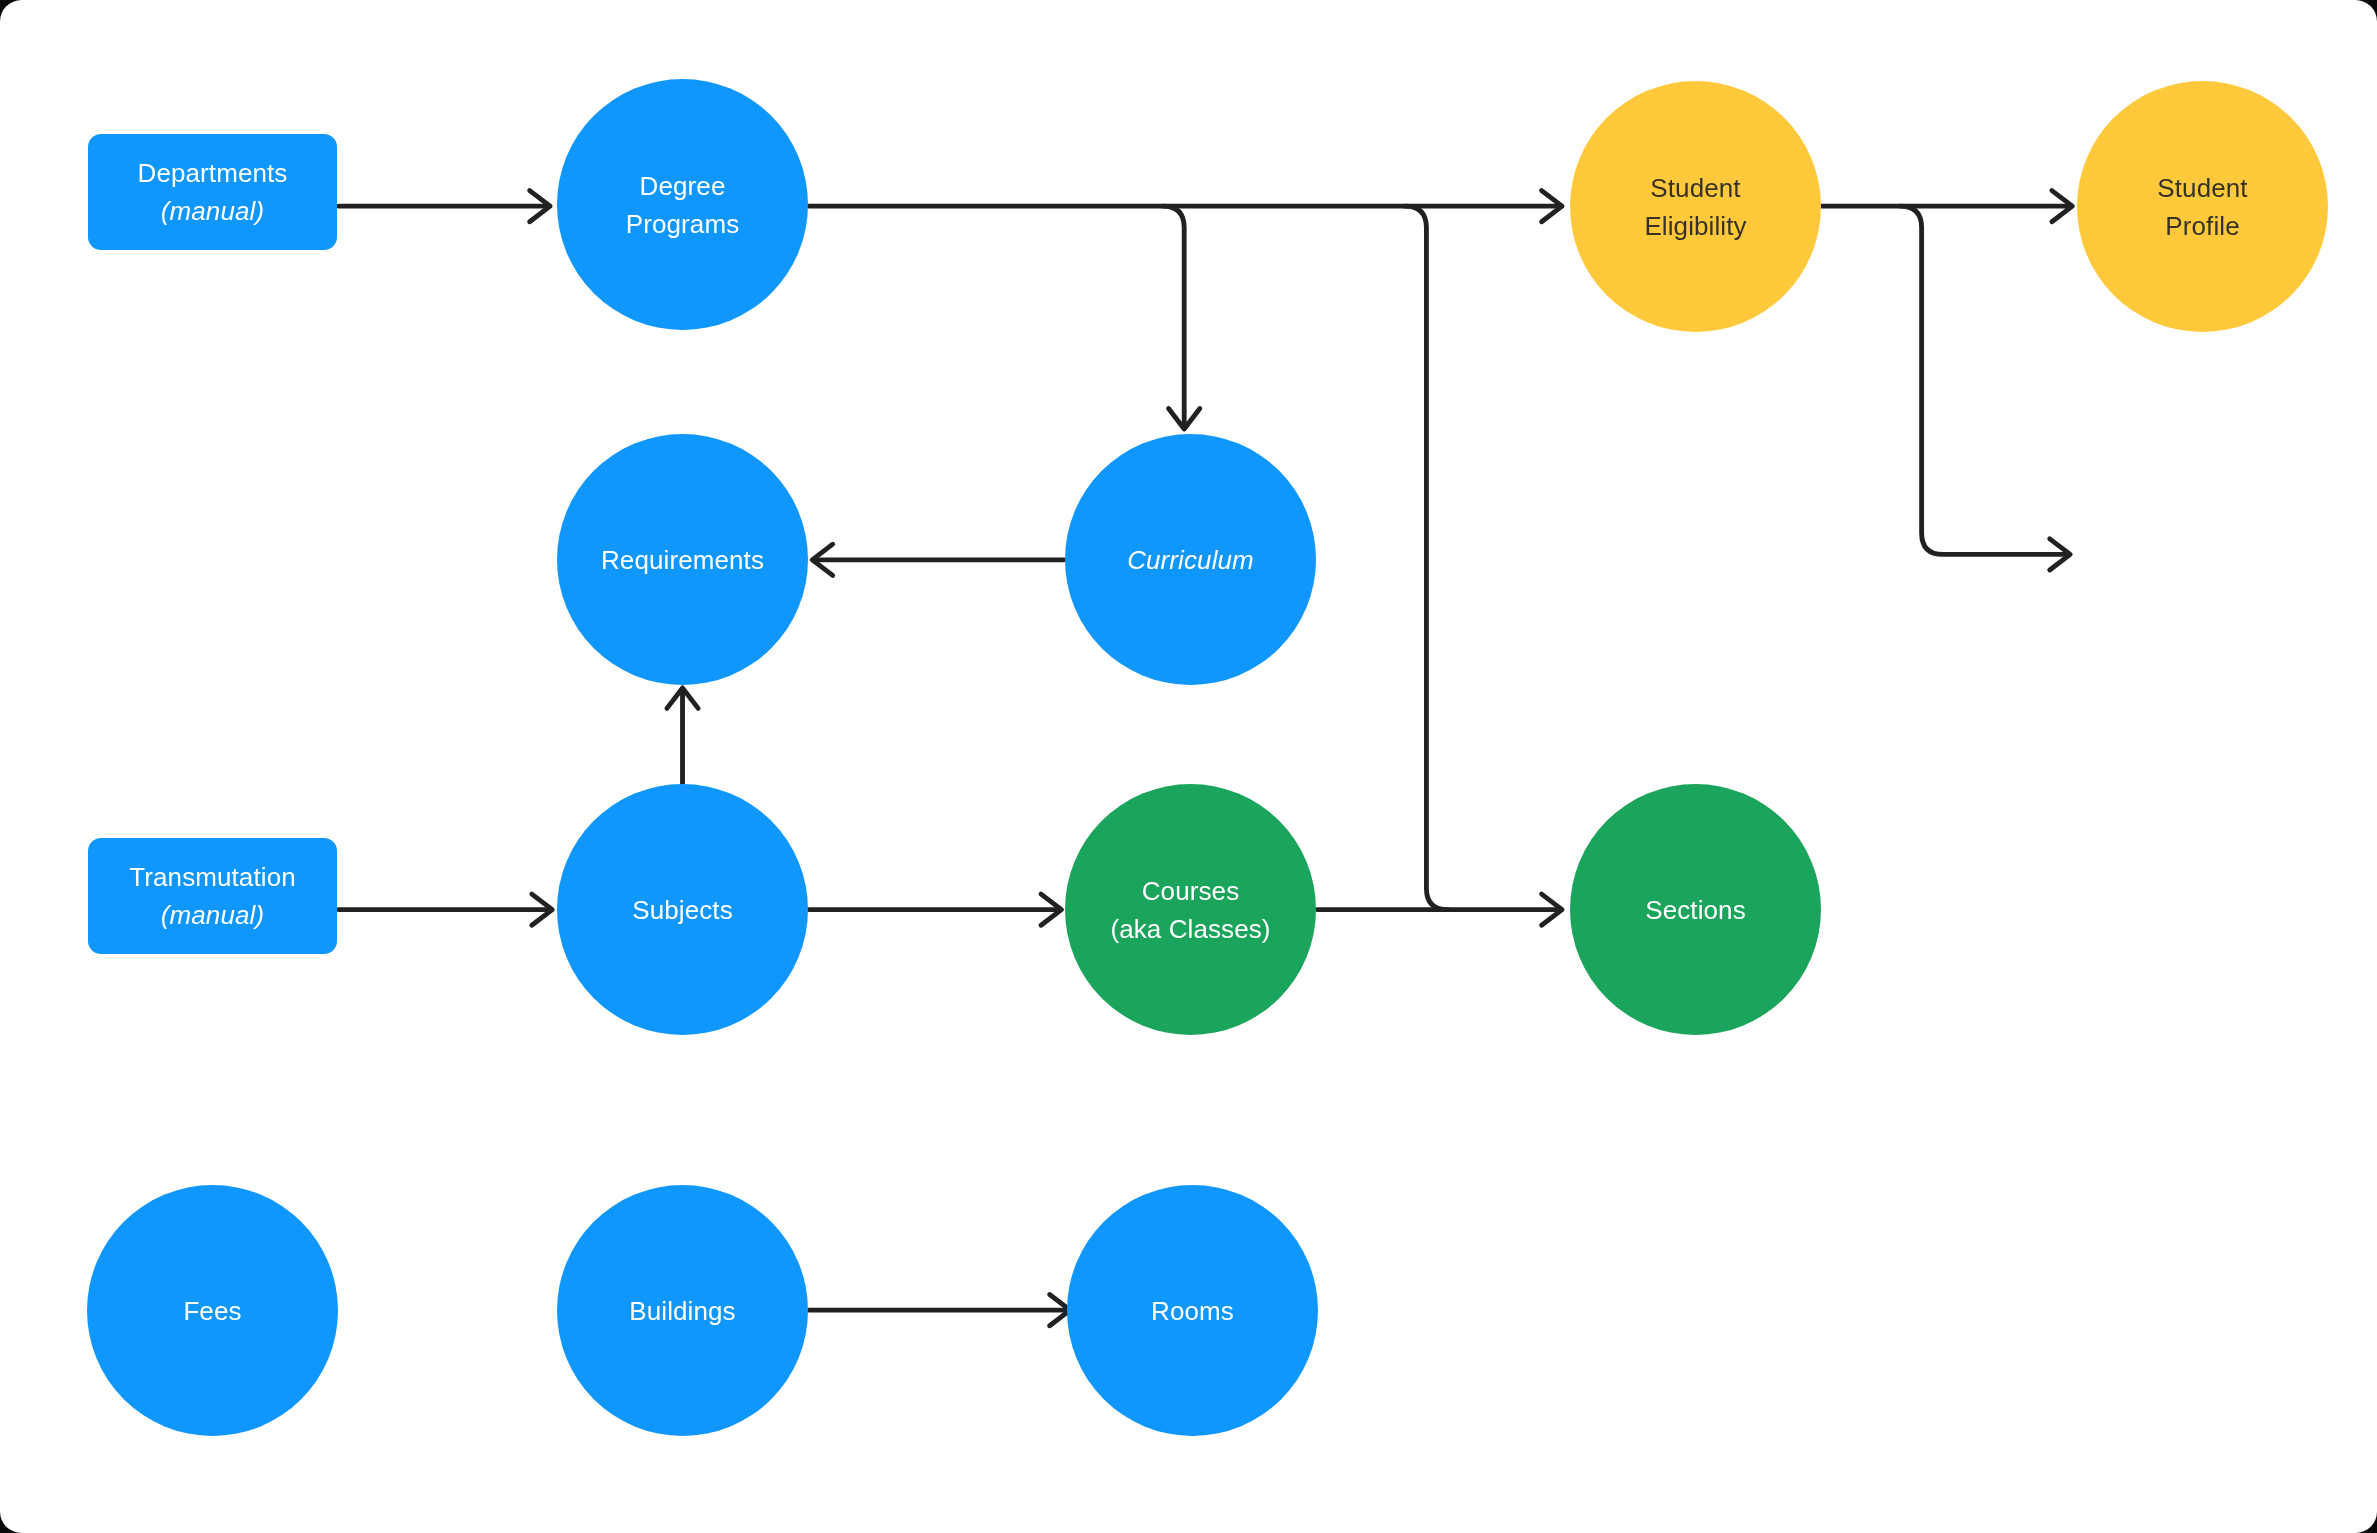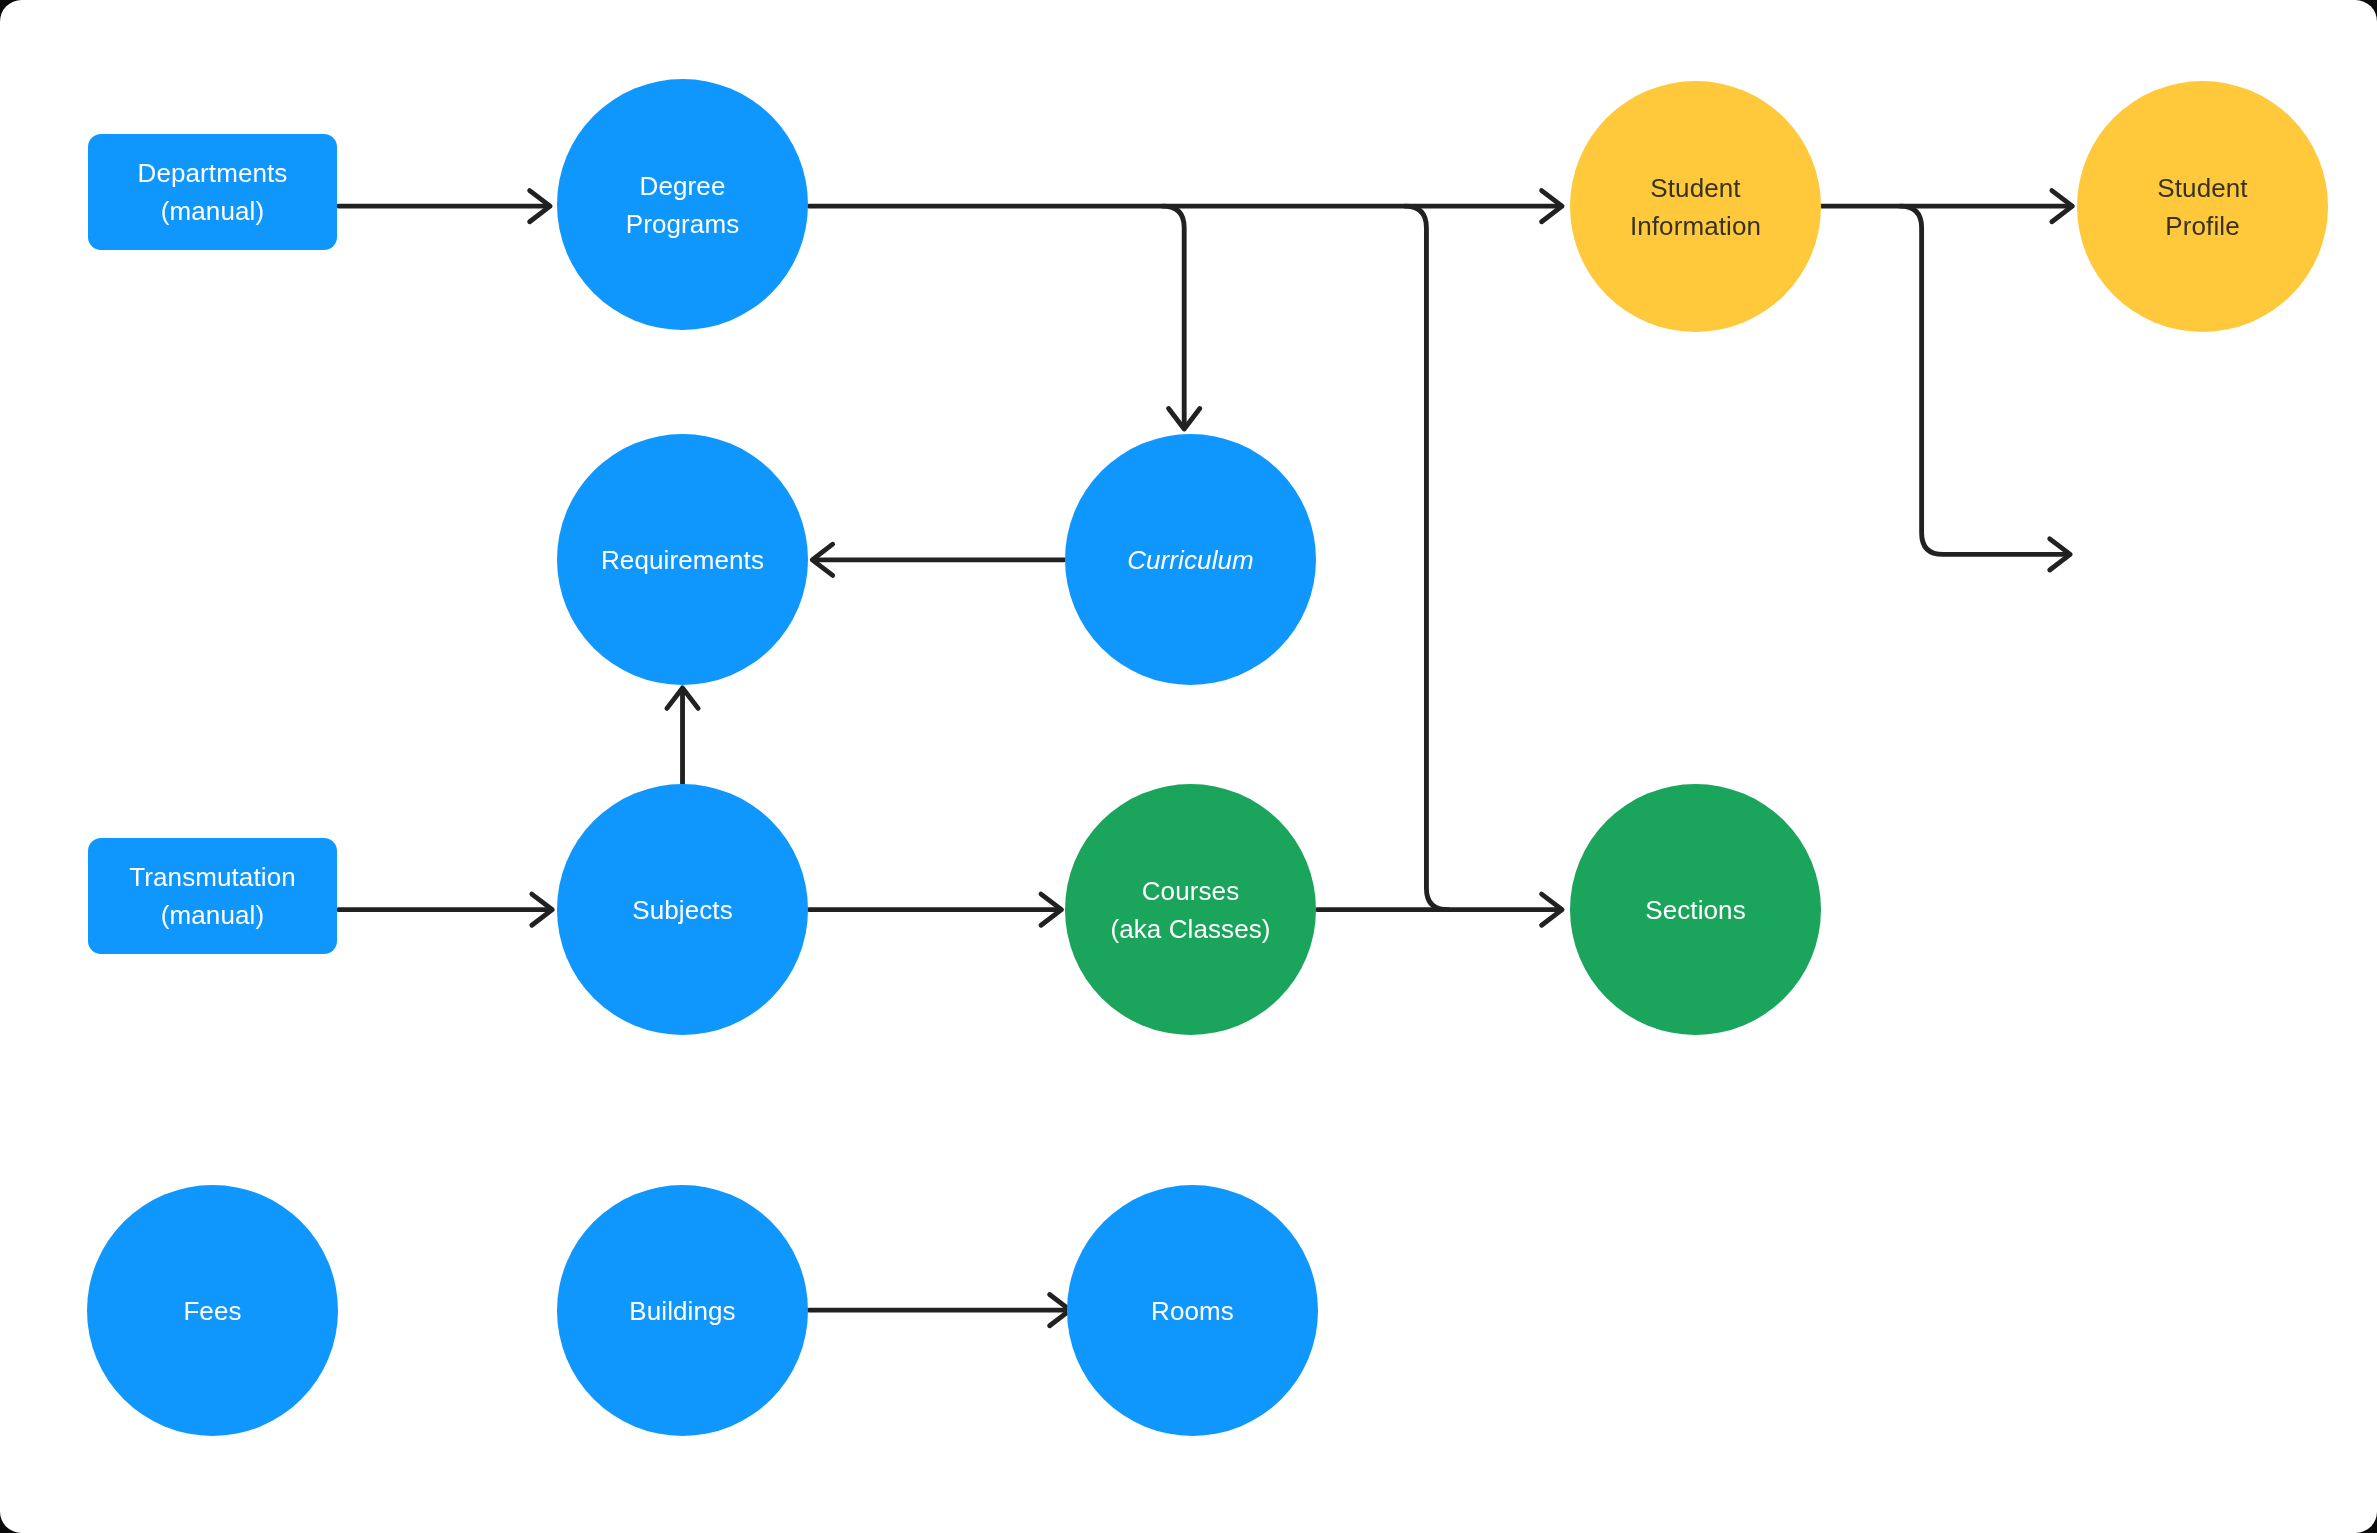--- a/index.html
+++ b/index.html
@@ -19,21 +19,21 @@
     position:absolute;display:flex;flex-direction:column;
     align-items:center;justify-content:center;text-align:center;
     font-size:26px;line-height:38px;letter-spacing:0.1px;
   }
   .circle{width:251px;height:251px;border-radius:50%;}
   .rect{width:249px;height:116px;border-radius:13px;}
   .blue{background:var(--blue);color:var(--text-light);}
   .green{background:var(--green);color:var(--text-light);}
   .yellow{background:var(--yellow);color:var(--text-dark);}
   .node span{display:block;}
-  .sub-italic{}
+  .sub-italic{font-style:italic;}
   
   .pos-departments{left:88px;top:134px;}
   .pos-degree{left:557px;top:79px;}
   .pos-student-info{left:1570px;top:81px;}
   .pos-student-profile{left:2077px;top:81px;}
   .pos-eligibility{left:2077px;top:429px;}
   .pos-requirements{left:557px;top:434px;}
   .pos-curriculum{left:1065px;top:434px;font-style:italic;}
   .pos-transmutation{left:88px;top:838px;}
   .pos-subjects{left:557px;top:784px;}
@@ -91,21 +91,21 @@
     <span class="sub-italic">(manual)</span>
   </div>
 
   <div class="node circle blue pos-degree">
     <span>Degree</span>
     <span>Programs</span>
   </div>
 
   <div class="node circle yellow pos-student-info">
     <span>Student</span>
-    <span>Information</span>
+    <span>Eligibility</span>
   </div>
 
   <div class="node circle yellow pos-student-profile">
     <span>Student</span>
     <span>Profile</span>
   </div>
 
 
   <div class="node circle blue pos-requirements">
     <span>Requirements</span>

